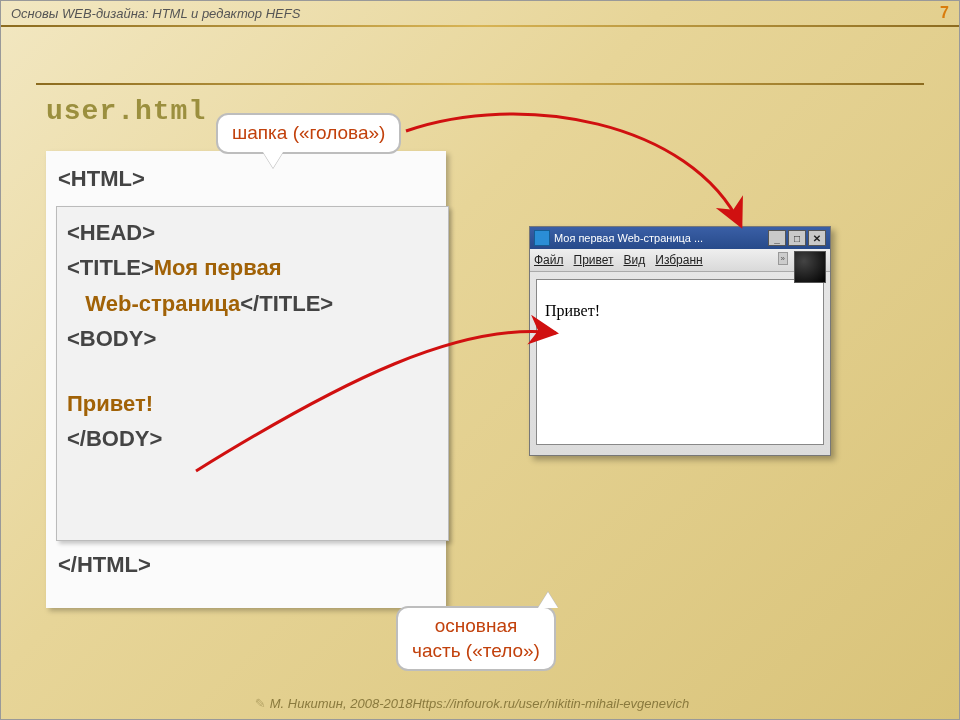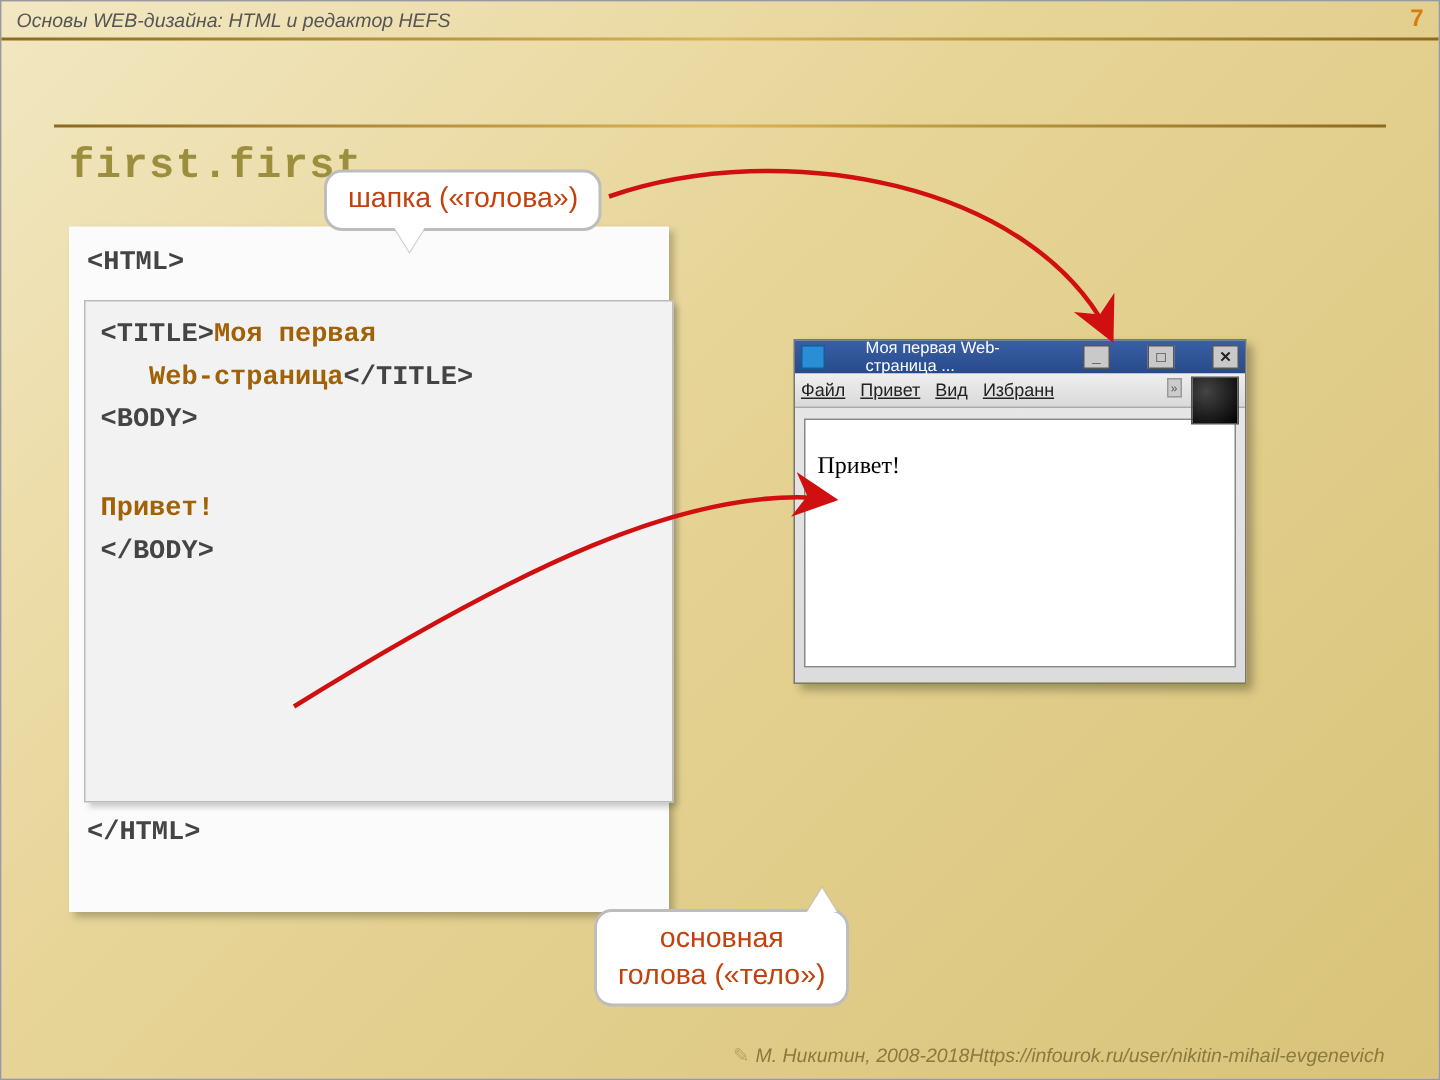--- a/index.html
+++ b/index.html
@@ -30,21 +30,21 @@
   }
   .filename{
     position:absolute;left:45px;top:95px;
     font-family:"Courier New",monospace;font-weight:700;font-size:28px;
     color:#9b8f3e;letter-spacing:1px;
   }
   .code-outer{
     position:absolute;left:45px;top:150px;width:400px;height:457px;
     background:#fbfbfb;box-shadow:3px 3px 5px rgba(0,0,0,.25);
     padding:10px 12px 6px 12px;box-sizing:border-box;
-    font-family:Liberation Mono, monospace;font-weight:700;font-size:18px;
+    font-family:Liberation Sans, sans-serif;font-weight:700;font-size:22px;
     line-height:1.6;color:#444;
   }
   .code-inner{
     margin:10px -2px 6px -2px;width:393px;height:335px;
     background:#f2f2f2;border:1px solid #bbb;box-shadow:3px 3px 4px rgba(0,0,0,.2);
     padding:8px 10px;box-sizing:border-box;
   }
   .c-tag{color:#444;}
   .c-txt{color:#a16207;margin-top:30px;}
   .callout{
@@ -67,83 +67,84 @@
   }
   
   .browser{
     position:absolute;left:528px;top:225px;width:300px;height:228px;
     background:linear-gradient(#e8e8e8,#dcdcdc);border:1px solid #777;
     box-shadow:4px 4px 6px rgba(0,0,0,.3);
     font-family:Tahoma,Arial,sans-serif;font-size:12px;
   }
   .b-title{
     height:22px;background:linear-gradient(#3a5fa6,#274a8a);color:#fff;
-    display:flex;align-items:center;padding:0 4px;font-size:11px;gap:23px;
+    display:flex;align-items:center;padding:0 4px;font-size:11px;
   }
   .b-title .ic{width:14px;height:14px;background:#2a8ed6;border:1px solid #155d94;margin-right:4px;}
   .b-title .t{flex:1;}
   .b-title .btn{width:16px;height:14px;background:#c9c9c9;border:1px solid #555;margin-left:2px;
     display:flex;align-items:center;justify-content:center;color:#222;font-size:10px;font-weight:700;}
   .b-menu{
     height:22px;background:linear-gradient(#efefef,#d9d9d9);display:flex;align-items:center;
     padding:0 4px;gap:10px;color:#222;border-bottom:1px solid #aaa;position:relative;text-decoration:underline;
   }
   .b-menu .chev{color:#555;font-size:8px;position:absolute;right:42px;top:3px;background:#ccc;padding:1px 2px;border:1px solid #999;}
   .b-menu .elogo{position:absolute;right:4px;top:2px;width:30px;height:30px;
     background:radial-gradient(circle at 30% 30%,#444,#000);border:1px solid #555;z-index:2;}
   .b-content{
     position:absolute;left:6px;right:6px;top:52px;bottom:10px;
     background:#fff;border:1px solid #888;box-shadow:inset 1px 1px 0 #fff;
     padding:22px 8px;font-family:"Times New Roman",serif;font-size:16px;color:#000;
   }
   .bottom-bar{
     position:absolute;left:0;right:16px;bottom:6px;height:20px;
-    display:flex;align-items:center;justify-content:flex-end;
+    display:flex;align-items:center;justify-content:center;
     padding:0 20px;font-style:italic;color:#8a7a3e;font-size:13px;
   }
   .bottom-bar .pencil{font-style:normal;opacity:.5;margin-right:4px;}
   svg.arrows{position:absolute;left:0;top:0;pointer-events:none;}
 </style>
 </head>
 <body>
 
 <div class="slide">
 
   <div class="top-bar">
     <span>Основы WEB-дизайна: HTML и редактор HEFS</span>
     <span class="page-num">7</span>
   </div>
   <div class="gold-sep"></div>
 
   <div class="gold-sep2"></div>
 
-  <div class="filename">first.first</div>
+  <div class="filename">user.html</div>
 
   <div class="code-outer">
     <div class="c-tag">&lt;HTML&gt;</div>
     <div class="code-inner">
+      <div class="c-tag">&lt;HEAD&gt;</div>
       <div>
         <span class="c-tag">&lt;TITLE&gt;</span><span class="c-txt">Моя первая</span>
       </div>
       <div>
         &nbsp;&nbsp;&nbsp;<span class="c-txt">Web-страница</span><span class="c-tag">&lt;/TITLE&gt;</span>
       </div>
       <div class="c-tag">&lt;BODY&gt;</div>
       <div class="c-txt">Привет!</div>
       <div class="c-tag">&lt;/BODY&gt;</div>
     </div>
     <div class="c-tag">&lt;/HTML&gt;</div>
   </div>
 
   <div class="callout top" style="left:215px;top:112px;">
     <span>шапка («голова»)</span>
   </div>
   <div class="callout bot" style="left:395px;top:605px;">
     <span>основная</span><br>
-    <span>голова («тело»)</span>
+    <span>часть («тело»)</span>
   </div>
 
   <div class="browser">
     <div class="b-title">
       <div class="ic"></div>
       <div class="t">Моя первая Web-страница ...</div>
       <div class="btn">
           <span>_</span>
         </div>
       <div class="btn">

